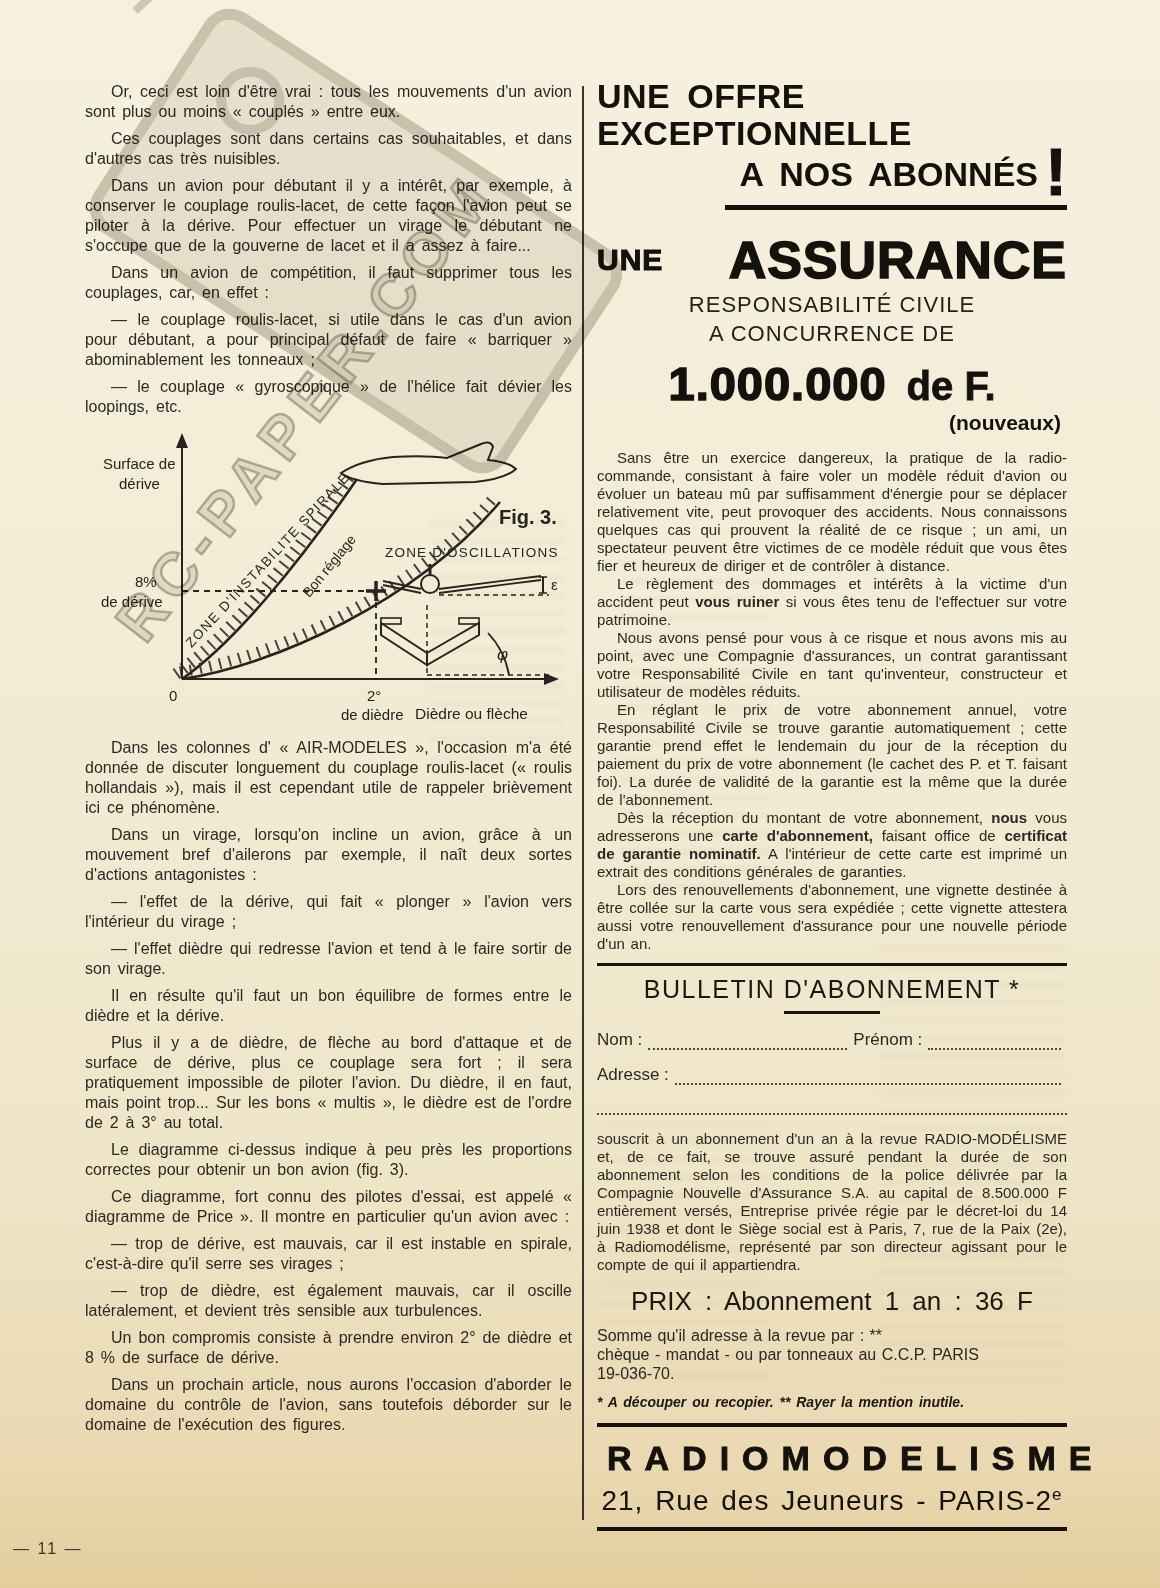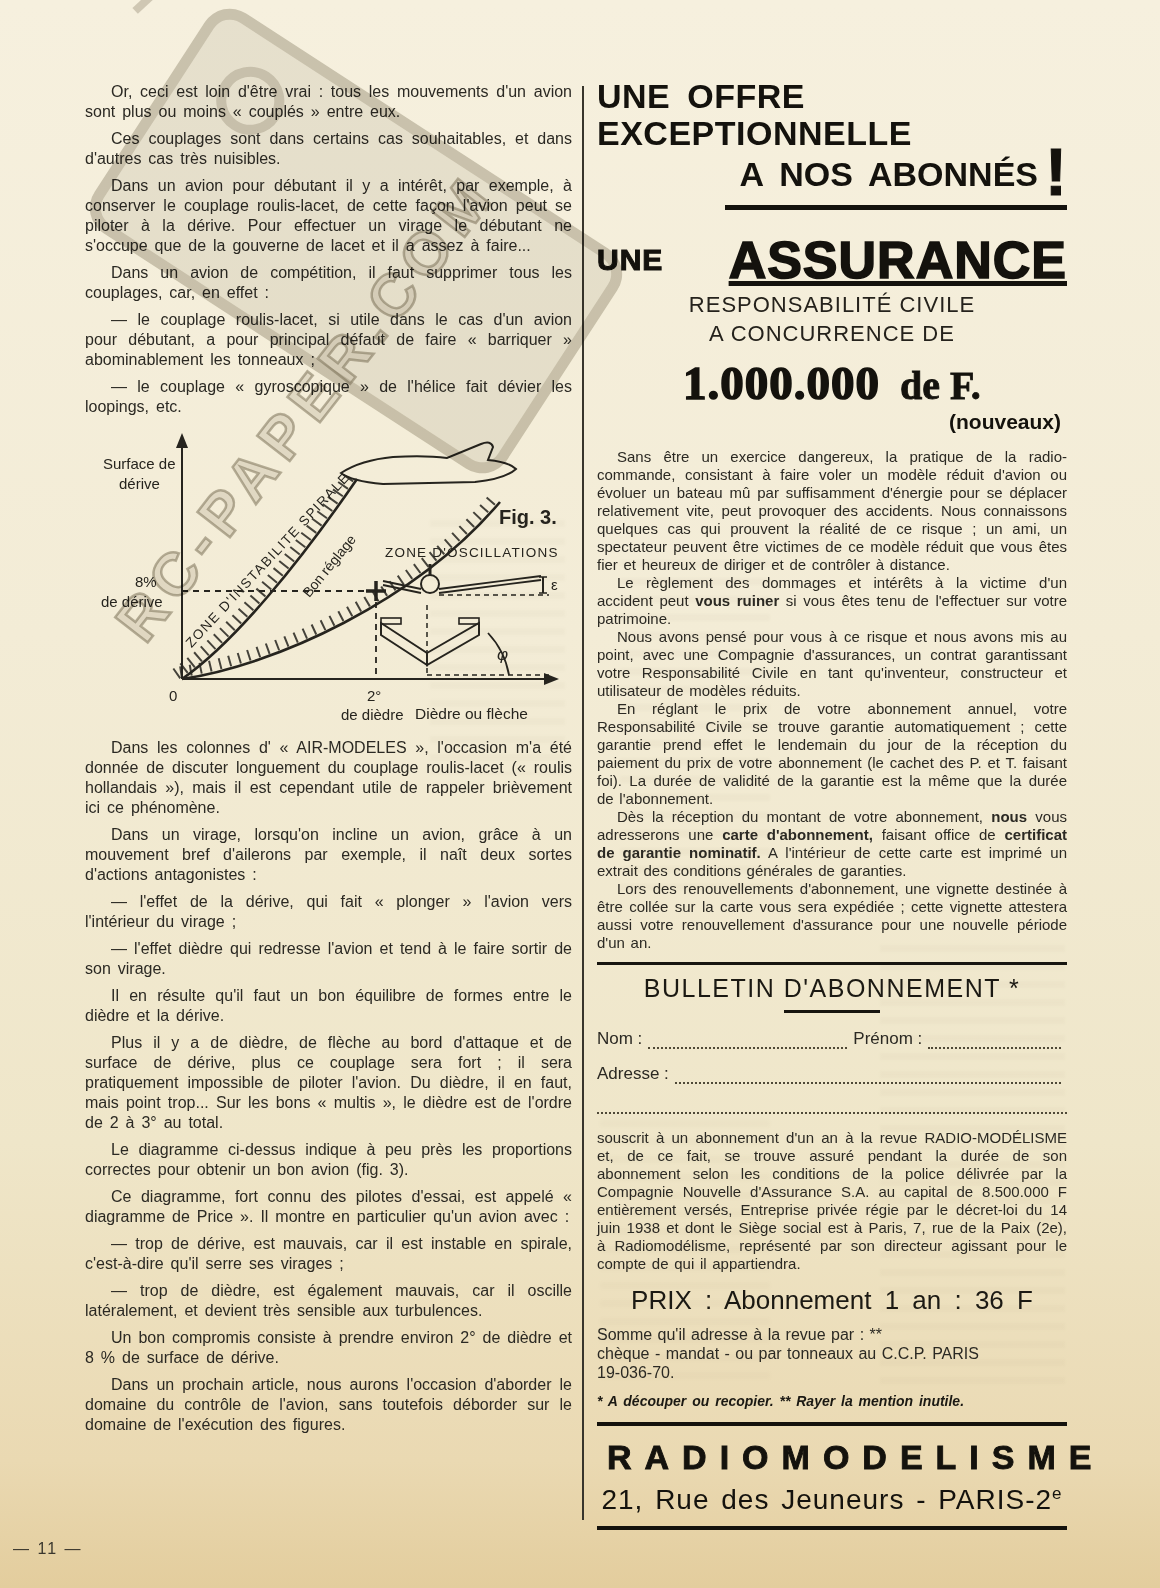--- a/index.html
+++ b/index.html
@@ -32,23 +32,23 @@
   .fig svg{display:block;}
   .fig text{font-family:"Liberation Sans",sans-serif;fill:#26241e;}
   
   .h1a{font-size:34px;line-height:37px;font-weight:700;letter-spacing:.5px;word-spacing:7px;color:#14120d;}
   .h1c{display:flex;justify-content:flex-end;align-items:flex-end;font-size:34px;line-height:37px;
     font-weight:700;word-spacing:7px;color:#14120d;}
   .bang{font-size:66px;line-height:.62;font-weight:700;margin-left:7px;-webkit-text-stroke:1px #14120d;}
   .h-rule{height:5px;background:#14120d;margin:12px 0 20px 128px;}
   .assurance-row{display:flex;justify-content:space-between;align-items:center;color:#14120d;}
   .une{font-size:30px;font-weight:700;-webkit-text-stroke:1.1px #14120d;letter-spacing:1px;}
-  .assurance{font-size:52px;font-weight:700;-webkit-text-stroke:1.6px #14120d;letter-spacing:1px;text-decoration:underline;}
+  .assurance{font-size:52px;font-weight:700;-webkit-text-stroke:1.6px #14120d;letter-spacing:1px;}
   .sub{font-size:22px;line-height:29px;text-align:center;letter-spacing:1px;color:#25221c;}
-  .amount-row{display:flex;justify-content:center;align-items:baseline;gap:20px;margin-top:8px;color:#14120d;font-family:Liberation Serif, serif;}
+  .amount-row{display:flex;justify-content:center;align-items:baseline;gap:20px;margin-top:8px;color:#14120d;}
   .amount{font-size:47px;font-weight:700;-webkit-text-stroke:1.6px #14120d;letter-spacing:1px;}
   .amount-suffix{font-size:40px;font-weight:700;-webkit-text-stroke:.8px #14120d;}
   .amount-note{font-size:21px;font-weight:700;text-align:right;padding-right:6px;margin-top:0;color:#14120d;}
   
   .adbody{margin-top:14px;}
   .rp{margin:0;font-size:15px;line-height:18px;text-align:justify;text-indent:20px;word-spacing:1.5px;}
   .rp b{font-weight:700;}
   .rule2{height:3px;background:#17150f;margin:10px 0 9px;}
   .bulletin-title{font-size:25px;text-align:center;letter-spacing:1.5px;color:#1b1913;margin-top:6px;}
   .title-underline{width:96px;height:3px;background:#17150f;margin:7px auto 16px;}

